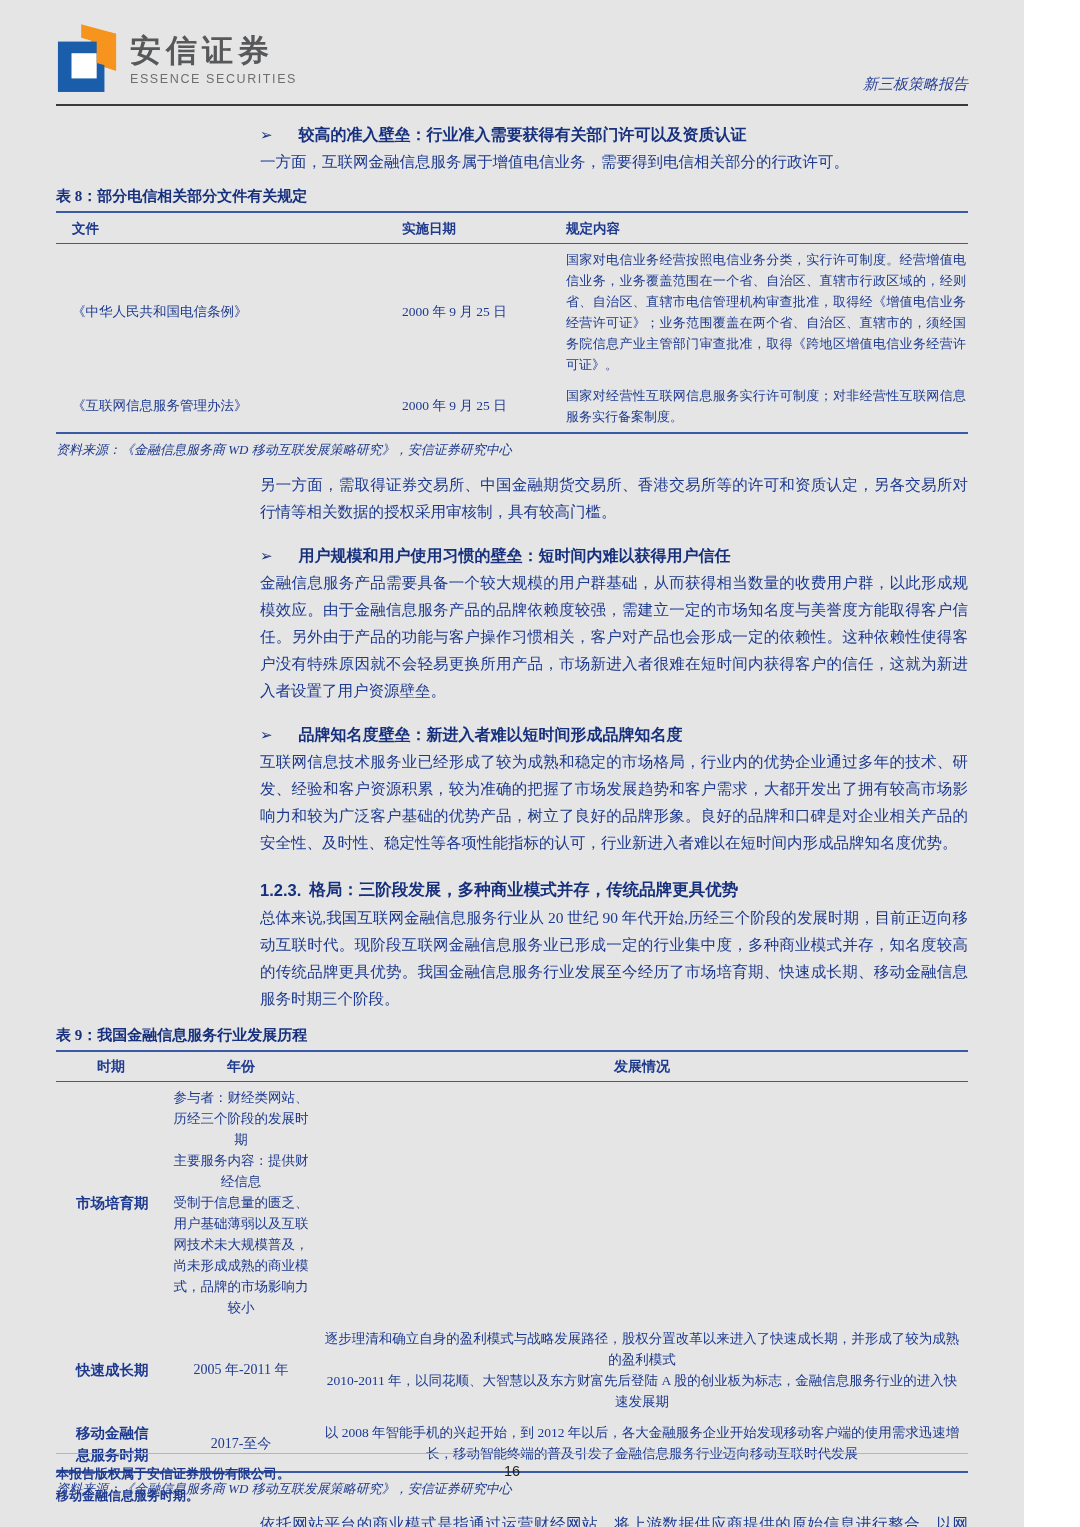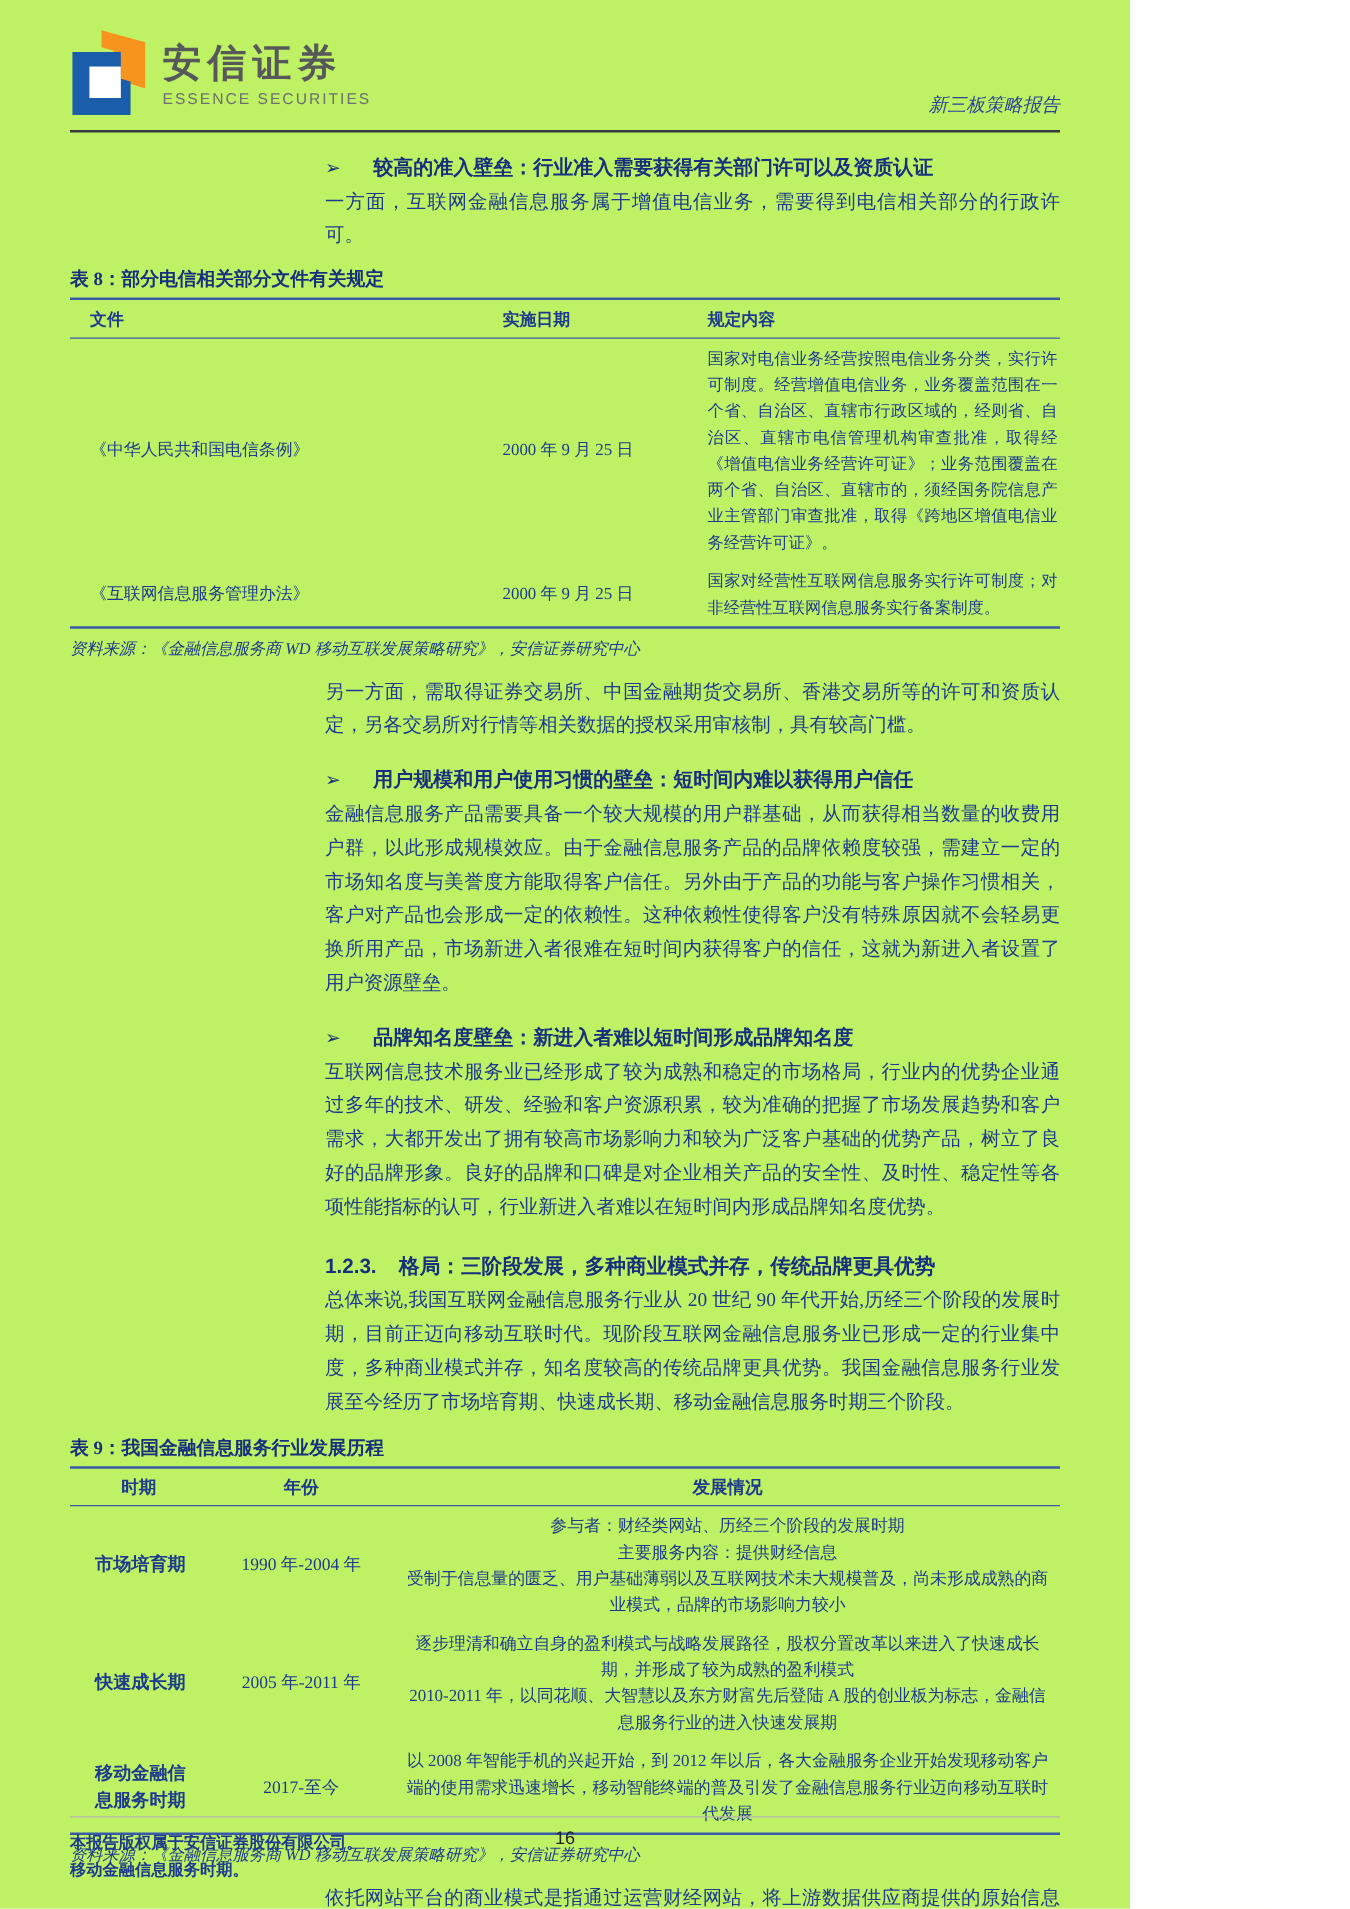--- a/index.html
+++ b/index.html
@@ -3,22 +3,22 @@
 <meta charset="utf-8">
 <style>
   * { margin:0; padding:0; box-sizing:border-box; }
   html,body { background:#ffffff; }
   body {
     width:1080px; height:1527px;
     font-family:"Liberation Serif","DejaVu Serif",serif;
     color:#1d3a8f;
   }
   .page {
-    position:relative; width:904px; height:1527px;
-    background:#bef264; overflow:hidden; padding:0 56px;
+    position:relative; width:1024px; height:1527px;
+    background:#e5e5e5; overflow:hidden; padding:0 56px;
   }
   
   .header {
     padding-top:24px; padding-bottom:8px;
     border-bottom:2px solid #3a3a3a;
     display:flex; justify-content:space-between; align-items:flex-end;
   }
   .logo { display:flex; align-items:center; gap:12px; }
   .logo-mark { width:62px; height:72px; }
   .brand-cn {
@@ -33,21 +33,21 @@
   
   .indent { margin-left:204px; }
   .para {
     font-size:15.5px; line-height:27px; text-align:justify; color:#1d3a8f;
   }
   .bullet {
     display:flex; align-items:baseline; font-weight:700; color:#16307e;
     font-size:16px; line-height:26px; margin-top:18px;
   }
   .bullet .arrow { font-weight:400; font-size:15px; margin-right:26px; }
-  .h123 { margin-top:20px; font-size:16.5px; font-weight:700; color:#16307e; line-height:28px; display:flex; gap:18px; }
+  .h123 { margin-top:20px; font-size:16.5px; font-weight:700; color:#16307e; line-height:28px; display:flex; gap:8px; }
   .h123 .num { font-family:"Liberation Sans","DejaVu Sans",sans-serif; }
   
   .tbl { margin-top:12px; }
   .tbl-title {
     display:flex; font-size:15px; font-weight:700; color:#16307e;
     padding-bottom:5px; border-bottom:2px solid #3b5aa6;
   }
   .t8-head, .t8-row { display:grid; grid-template-columns:320px 190px 1fr; }
   .t8-head {
     font-weight:700; font-size:13.5px; padding:7px 0 5px;
@@ -161,21 +161,20 @@
     <div class="t9-head">
       <div class="c">时期</div>
       <div class="c">年份</div>
       <div class="c">发展情况</div>
     </div>
     <div class="t9-body">
       <div class="t9-row">
         <div class="period">
             <span>市场培育期</span>
           </div>
-        <div class="years">1990 年-2004 年</div>
         <div class="devel">
           <div>参与者：财经类网站、历经三个阶段的发展时期</div>
           <div>主要服务内容：提供财经信息</div>
           <div>受制于信息量的匮乏、用户基础薄弱以及互联网技术未大规模普及，尚未形成成熟的商业模式，品牌的市场影响力较小</div>
         </div>
       </div>
       <div class="t9-row">
         <div class="period">
             <span>快速成长期</span>
           </div>

